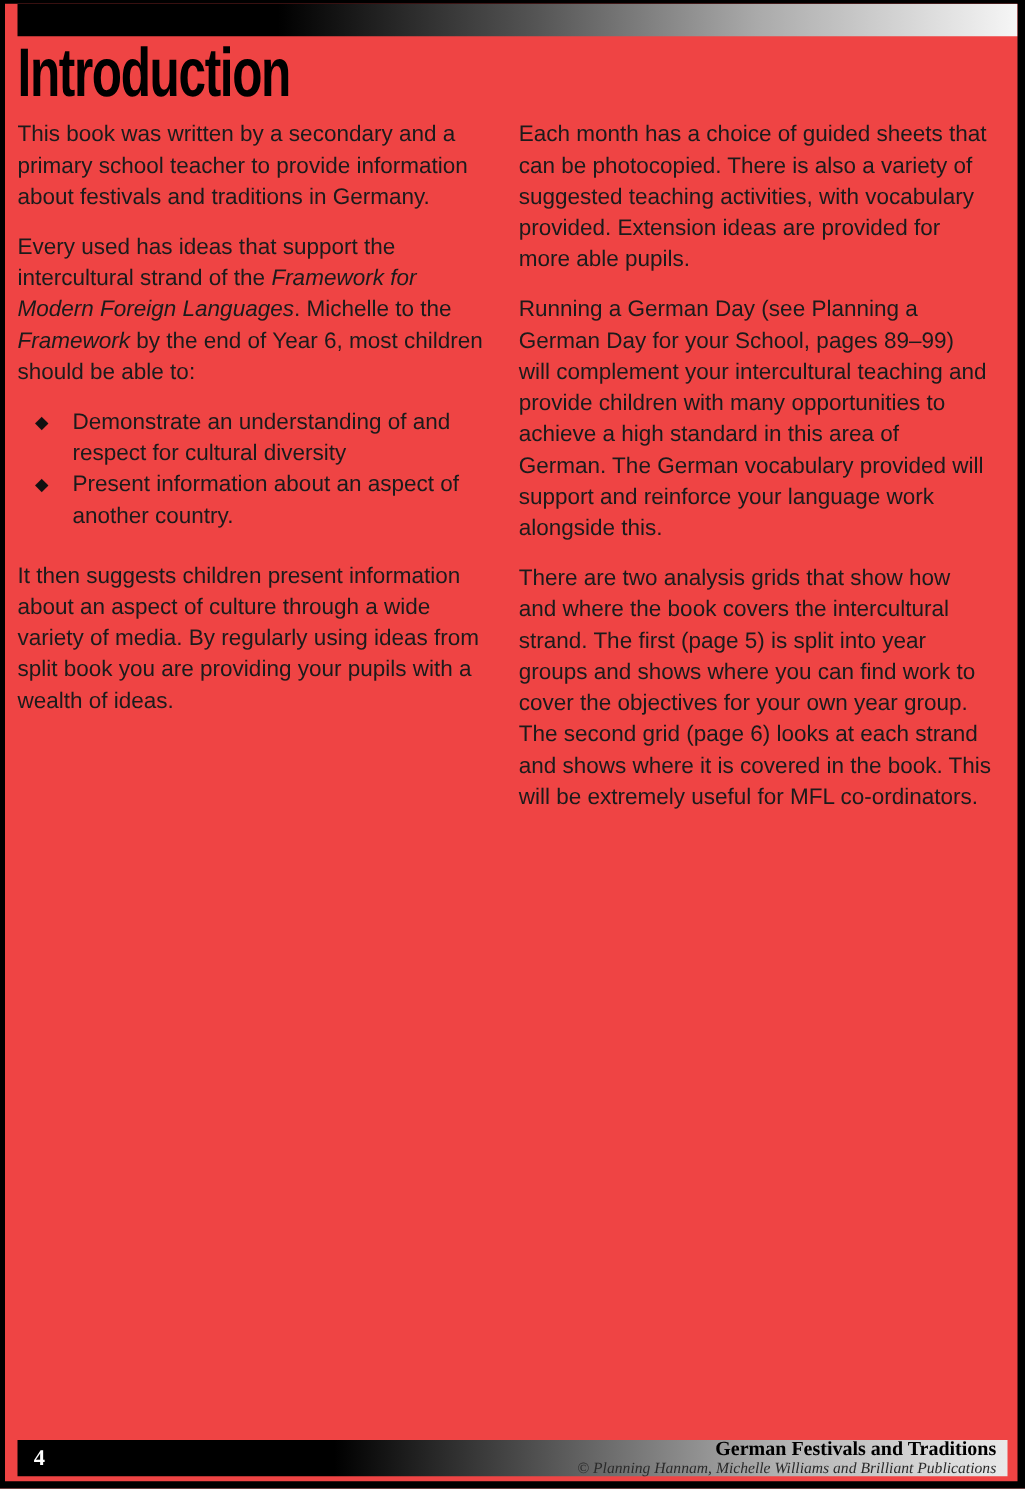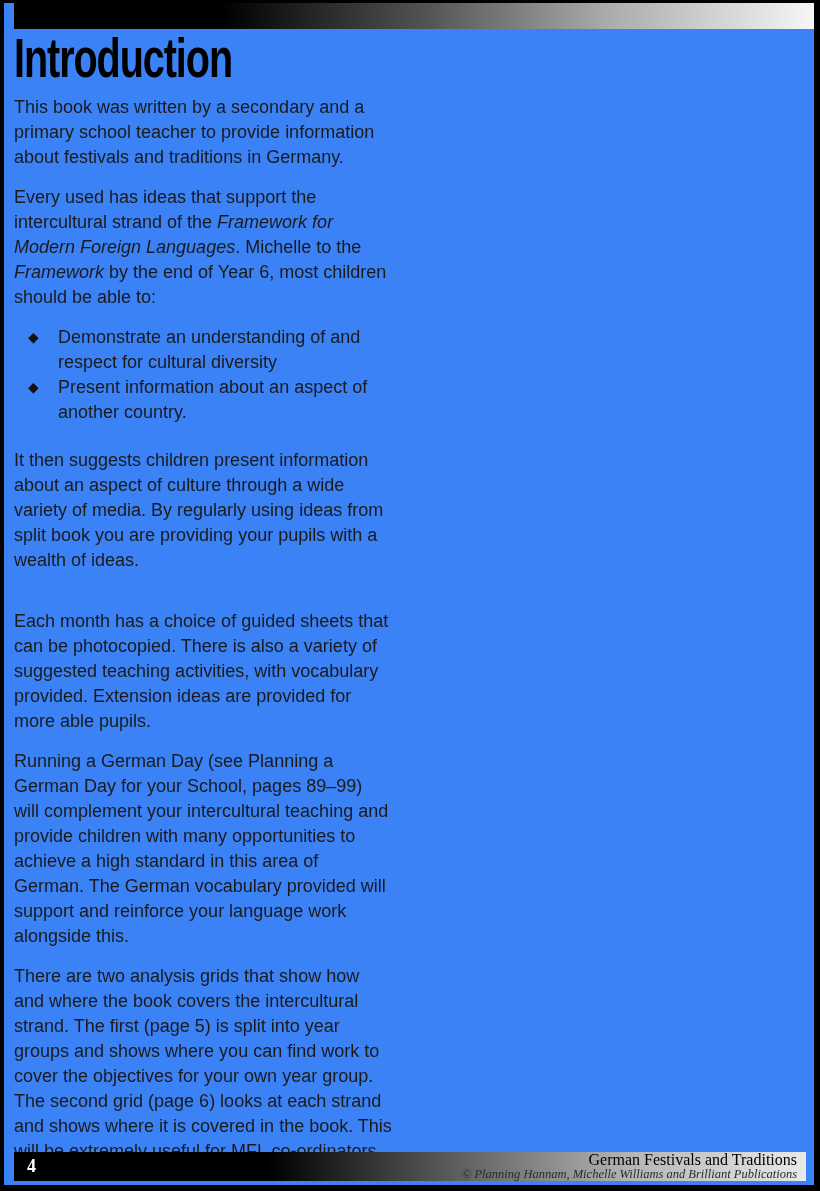--- a/index.html
+++ b/index.html
@@ -1,34 +1,34 @@
 <!DOCTYPE html>
 <html><head>
 <meta charset="utf-8">
 <style>
   html,body{margin:0;padding:0;background:#fff;}
   body{width:820px;height:1191px;font-family:"Liberation Sans",sans-serif;}
   .page{
     position:relative;width:820px;height:1191px;box-sizing:border-box;
-    background:#3b82f6;overflow:hidden;
+    background:#ef4444;overflow:hidden;
     border-left:4px solid #000;border-top:3px solid #000;
     border-right:6px solid #000;border-bottom:6px solid #000;
   }
   .header-bar{
     position:absolute;top:0;left:10px;right:0;height:26px;
     background:linear-gradient(90deg,#000 0%,#000 26%,#555 52%,#aaa 74%,#f6f6f6 100%);
   }
   .page-title{
     position:absolute;top:28px;left:10px;margin:0;
     font-family:"Liberation Sans",sans-serif;font-weight:bold;
     font-size:55px;line-height:1.0;letter-spacing:-1.5px;color:#000;
     transform:scaleX(0.72);transform-origin:left top;white-space:nowrap;
   }
   .columns{
-    position:absolute;top:92px;left:10px;display:flex;gap:21px;flex-direction:column;
+    position:absolute;top:92px;left:10px;display:flex;gap:21px;
   }
   .col{color:#1b1b1b;font-size:18px;line-height:25px;}
   .col-left{width:380px;}
   .col-right{width:378px;}
   .para{margin:0 0 15px 0;}
   .em{font-style:italic;}
   .bullet-list{margin:15px 0 23px 0;}
   .bullet-item{display:flex;align-items:flex-start;}
   .bullet-marker{
     flex:0 0 44px;box-sizing:border-box;padding-left:14px;
@@ -40,21 +40,21 @@
     background:linear-gradient(90deg,#000 0%,#000 32%,#666 58%,#b5b5b5 78%,#e9e9e9 100%);
     display:flex;align-items:center;justify-content:space-between;
     padding:0 9px 0 13px;box-sizing:border-box;
   }
   .page-num{
     font-family:"Liberation Serif",serif;font-weight:bold;
     font-size:18px;color:#fff;line-height:29px;
   }
   .footer-right{text-align:right;}
   .footer-book-title{
-    font-family:"Liberation Serif",serif;font-weight:normal;
+    font-family:"Liberation Serif",serif;font-weight:bold;
     font-size:16px;line-height:16px;color:#000;white-space:nowrap;
   }
   .footer-copyright{
     font-family:"Liberation Serif",serif;font-style:italic;
     font-size:12.5px;line-height:13px;color:#2a2a2a;white-space:nowrap;
   }
 </style>
 </head>
 <body>
 

